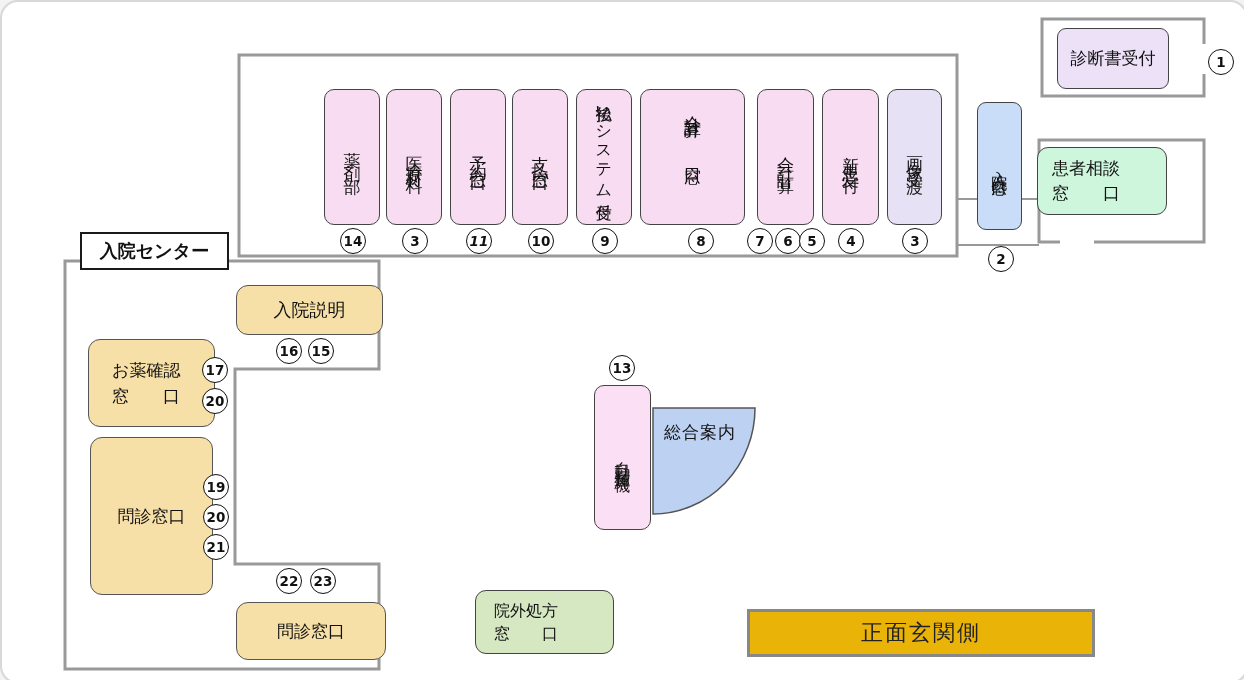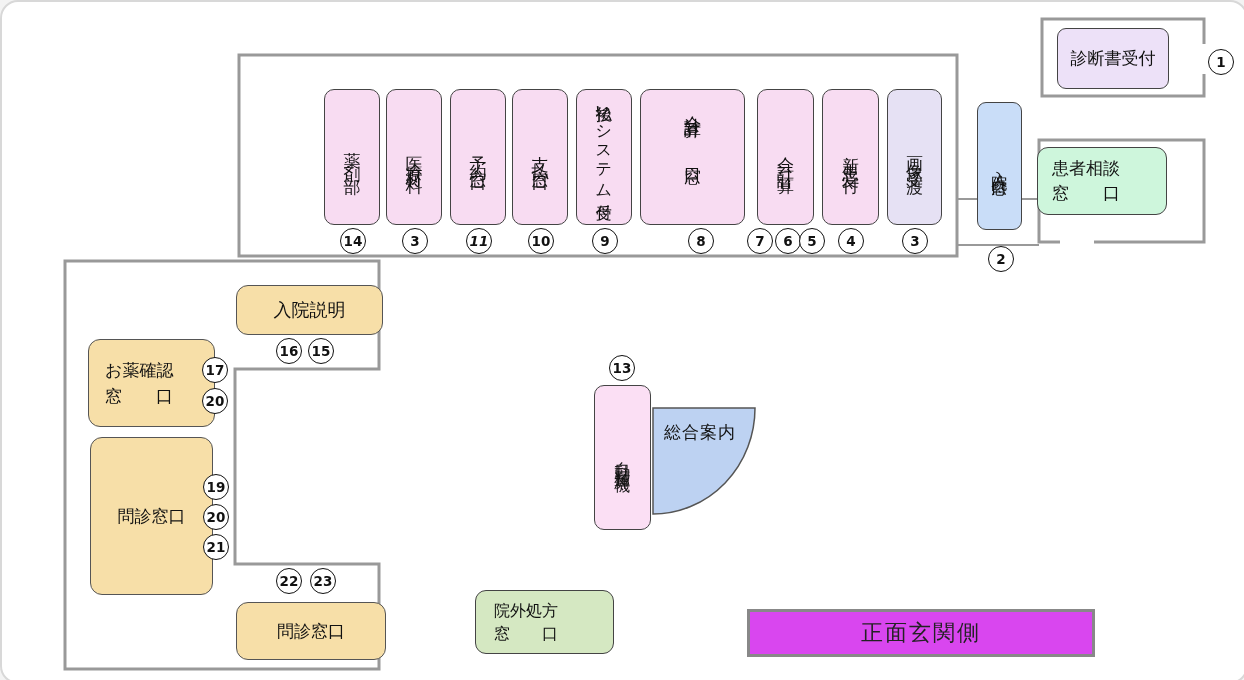--- a/index.html
+++ b/index.html
@@ -32,31 +32,31 @@
   .num{
     position:absolute;width:24px;height:24px;border:1.6px solid #111;border-radius:50%;
     background:#fff;display:flex;align-items:center;justify-content:center;
     font-size:13.5px;font-weight:600;z-index:5;
   }
   
   .tanbox{
     background:#F7DFA8;border:1.3px solid #555;border-radius:12px;z-index:3;
     display:flex;flex-direction:column;align-items:center;justify-content:center;font-size:17px;margin-left:16px;
   }
-  .tanbox.leftalign{align-items:flex-start;padding-left:16px;}
+  .tanbox.leftalign{align-items:flex-start;padding-left:23px;}
   .line2{white-space:pre;}
   
   .certbox{background:#EDE1F8;border:1.3px solid #444;border-radius:9px;display:flex;align-items:center;justify-content:center;font-size:17px;z-index:3;}
   .bluebox{background:#C9DDF8;border:1.3px solid #444;border-radius:9px;display:flex;align-items:center;justify-content:center;z-index:3;}
   .mintbox{background:#CEF6DC;border:1.3px solid #444;border-radius:11px;display:flex;flex-direction:column;align-items:flex-start;justify-content:center;padding-left:14px;font-size:17px;line-height:1.5;z-index:3;}
   .greenbox{background:#D5E8C2;border:1.3px solid #444;border-radius:11px;display:flex;flex-direction:column;align-items:flex-start;justify-content:center;padding-left:18px;font-size:16px;line-height:1.45;z-index:3;}
   .kioskbox{background:#FBDFF4;border:1.3px solid #444;border-radius:10px;display:flex;align-items:center;justify-content:center;z-index:3;}
   .infolabel{position:absolute;font-size:17px;z-index:3;letter-spacing:1px;}
   .entrance{
-    background:#d946ef;border:3px solid #888;display:flex;align-items:center;justify-content:center;
+    background:#eab308;border:3px solid #888;display:flex;align-items:center;justify-content:center;
     font-size:22px;font-weight:500;letter-spacing:2px;color:#222;z-index:3;
   }
 </style>
 </head>
 <body>
 
 <div class="canvas">
 
   <svg class="lines" width="1244" height="680">
 
@@ -66,20 +66,23 @@
 
     <path d="M 955 197 H 975 M 1020 197 H 1037 M 955 243 H 1037" fill="none" stroke="#999999" stroke-width="2"></path>
 
     <path d="M 1202 42 V 17 H 1040 V 94 H 1202 V 72" fill="none" stroke="#999999" stroke-width="3"></path>
 
     <path d="M 1058 240 H 1037 V 138 H 1202 V 240 H 1092" fill="none" stroke="#999999" stroke-width="3"></path>
 
     <path d="M 651 406 H 753 A 102 106 0 0 1 651 512 Z" stroke="#555" stroke-width="1.5" fill="#BDD2F2"></path>
   </svg>
 
+  <div class="abs labelbox" style="left:78px;top:230px;width:149px;height:38px;font-size:18px;">
+    <span>入院センター</span>
+  </div>
 
   <div class="abs booth" style="left:322px;top:87px;width:56px;height:136px;">
     <span class="vtext ls-wide">薬剤部</span>
   </div>
   <div class="abs booth" style="left:384px;top:87px;width:56px;height:136px;">
     <span class="vtext ls-mid">医療材料</span>
   </div>
   <div class="abs booth" style="left:448px;top:87px;width:56px;height:136px;">
     <span class="vtext ls-mid">予約窓口</span>
   </div>

